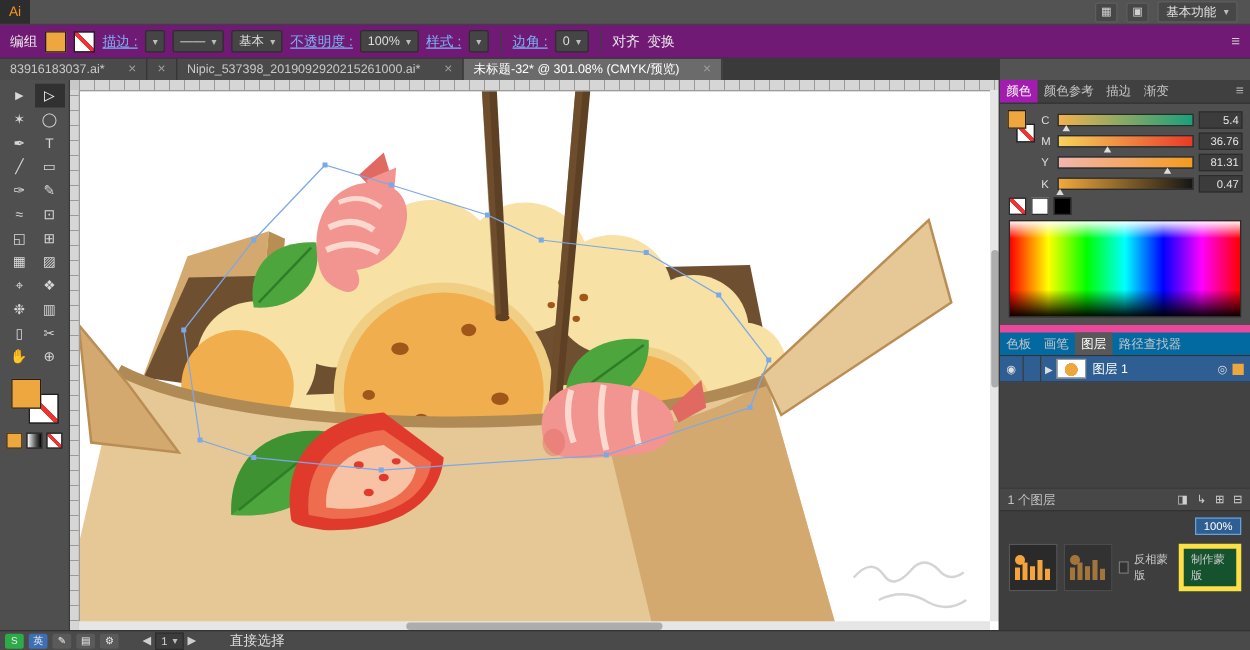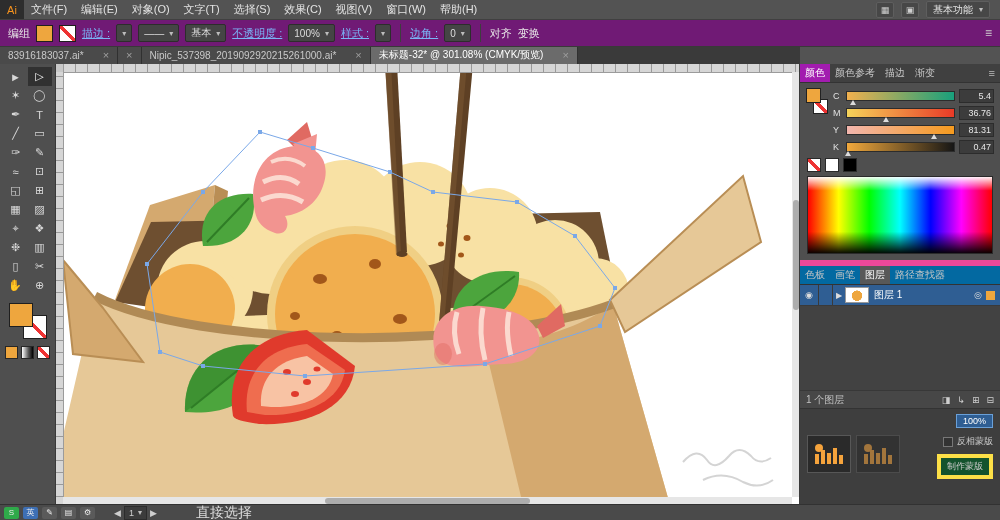--- a/index.html
+++ b/index.html
@@ -114,49 +114,38 @@
   .layers-footer{height:17px;display:flex;align-items:center;padding:0 6px;background:#474747;
     border-top:1px solid #383838;color:#c2c2c2}
   .lf-icons{margin-left:auto;display:flex;gap:7px;font-size:9px;color:#cfcfcf}
   .transparency{flex:1;background:#3e3e3e;border-top:1px solid #333;padding:5px 7px}
   .t-row1{display:flex;justify-content:flex-end}
   .opacity-badge{background:#2f5e93;border:1px solid #6aa0d8;color:#fff;font-size:9px;padding:1px 6px}
   .t-row2{display:flex;gap:5px;margin-top:7px;align-items:flex-start}
   .t-thumb{width:42px;height:36px;background:#2a2a2a;border:1px solid #575757;
     display:flex;align-items:center;justify-content:center}
   .t-thumb.dim{opacity:.55}
-  .t-buttons{margin-left:auto;display:flex;flex-direction:column;gap:6px;align-items:flex-end;color:#c9c9c9;font-size:9px}
+  .t-buttons{margin-left:auto;display:flex;flex-direction:row;gap:6px;color:#c9c9c9;font-size:9px}
   .t-buttons .btn{border:4px solid #fde047;background:#14532d;padding:2px 6px}
   .chk{display:flex;gap:4px;align-items:center}
   .chk .box{width:8px;height:8px;border:1px solid #777;background:#333}
   
   .statusbar{position:absolute;left:0;right:0;bottom:0;height:15px;background:#4a4a4a;
     border-top:1px solid #323232;display:flex;align-items:center;gap:5px;padding:0 4px;z-index:30;font-size:9px}
   .st-icon{min-width:13px;height:12px;padding:0 1px;border-radius:2px;background:#5a5a5a;color:#eee;
     display:flex;align-items:center;justify-content:center;font-size:8px}
   .ab-nav{display:flex;align-items:center;gap:3px;margin-left:14px;color:#cfcfcf}
   .ab-box{background:#3c3c3c;border:1px solid #2c2c2c;height:12px;display:flex;align-items:center;gap:4px;padding:0 4px}
-  .st-tool{margin-left:34px;color:#ddd;font-size:14px}
+  .st-tool{margin-left:22px;color:#ddd;font-size:11px}
 </style>
 </head>
 <body>
 
 <div class="menubar">
   <div class="ai-logo">Ai</div>
-  <div class="menus">
-      <span class="menu-item">文件(F)</span>
-      <span class="menu-item">编辑(E)</span>
-      <span class="menu-item">对象(O)</span>
-      <span class="menu-item">文字(T)</span>
-      <span class="menu-item">选择(S)</span>
-      <span class="menu-item">效果(C)</span>
-      <span class="menu-item">视图(V)</span>
-      <span class="menu-item">窗口(W)</span>
-      <span class="menu-item">帮助(H)</span>
-    </div>
   <div class="menubar-right">
     <span class="mb-icon">▦</span>
     <span class="mb-icon">▣</span>
     <div class="workspace">
       <span>基本功能</span>
       <span class="caret">▾</span>
     </div>
   </div>
 </div>
 

